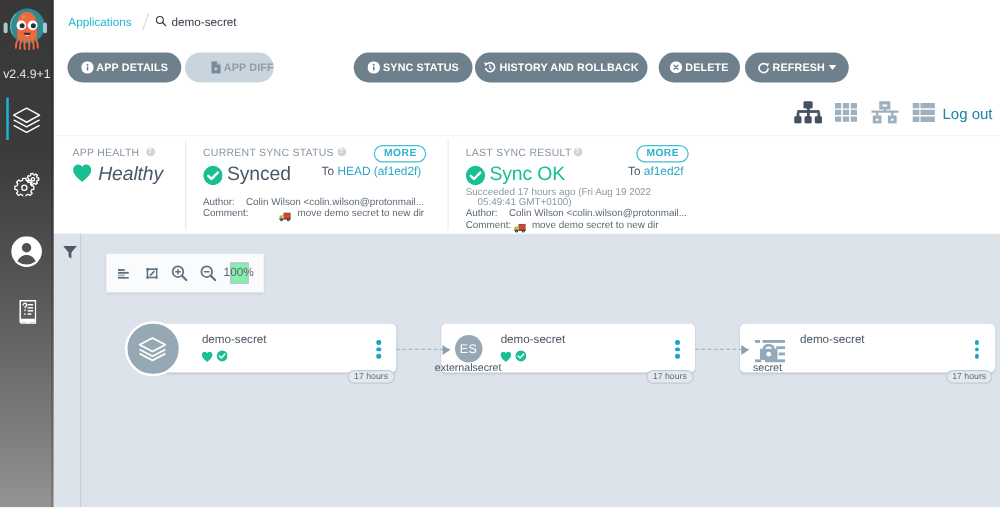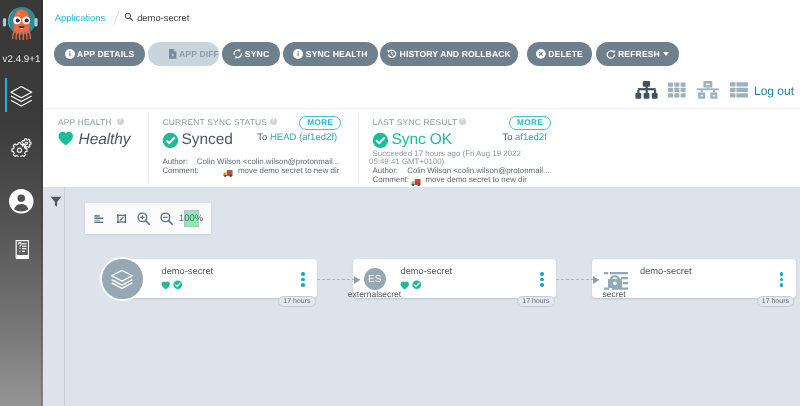--- a/index.html
+++ b/index.html
@@ -206,40 +206,29 @@
       <div class="btn disabled" style="left: 105px; width: 71px;">
         <span style="display: flex; color: rgb(120, 137, 154);">
           <svg width="7.5" height="9.8" viewBox="0 0 12 16">
             <path fill="currentColor" d="M0 0 H7.4 L12 4.4 V16 H0 Z"></path>
             <path fill="#c9d5dd" d="M7.6 0.3 L11.7 4.2 H7.6 Z"></path>
             <path fill="#c9d5dd" d="M6 7 C6.25 8.7 7.3 9.7 9 10 C7.3 10.3 6.25 11.3 6 13 C5.75 11.3 4.7 10.3 3 10 C4.7 9.7 5.75 8.7 6 7 Z"></path>
           </svg>
         </span>
         <span>APP DIFF</span>
       </div>
-      <div class="btn" style="left: 179px; width: 58px;">
-        <span style="display: flex; color: rgb(255, 255, 255);">
-          <svg width="9.6" height="9.6" viewBox="0 0 20 20">
-            <path fill="none" stroke="currentColor" stroke-width="2.6" d="M2.6 11.6 A7.4 7.4 0 0 1 13.4 3.3"></path>
-            <path fill="currentColor" d="M9.6 1.4 L15.6 0.4 L14.6 6.4 Z"></path>
-            <path fill="none" stroke="currentColor" stroke-width="2.6" d="M17.4 8.4 A7.4 7.4 0 0 1 6.6 16.7"></path>
-            <path fill="currentColor" d="M10.4 18.6 L4.4 19.6 L5.4 13.6 Z"></path>
-          </svg>
-        </span>
-        <span>SYNC</span>
-      </div>
       <div class="btn" style="left: 240px; width: 95px;">
         <span style="display: flex; color: rgb(255, 255, 255);">
           <svg width="10" height="10" viewBox="0 0 16 16">
             <circle cx="8" cy="8" r="8" fill="currentColor"></circle>
             <rect x="7" y="6.6" width="2" height="5.2" rx="0.4" fill="#6c818f"></rect>
             <circle cx="8" cy="4.4" r="1.25" fill="#6c818f"></circle>
           </svg>
         </span>
-        <span>SYNC HEALTH</span>
+        <span>SYNC STATUS</span>
       </div>
       <div class="btn" style="left: 337px; width: 138px;">
         <span style="display: flex; color: rgb(255, 255, 255);">
           <svg width="10" height="10" viewBox="0 0 20 20">
             <path fill="none" stroke="currentColor" stroke-width="2.6" d="M5.4 4.2 A7.2 7.2 0 1 1 3.0 10.8"></path>
             <path fill="currentColor" d="M0.6 1.6 L7.0 3.4 L2.6 7.8 Z"></path>
             <path fill="none" stroke="currentColor" stroke-width="1.9" stroke-linecap="round" d="M9.6 6.2 V10.4 L12.0 12.4"></path>
           </svg>
         </span>
         <span>HISTORY AND ROLLBACK</span>
@@ -348,21 +337,21 @@
       <div class="plabel" style="left:14.6px;top:7.5px;">LAST SYNC RESULT</div>
       <div class="qmark" style="left:100.5px;top:9.2px;">?</div>
       <div class="more" style="left:151px;top:6.5px;width:42.4px;">MORE</div>
       <svg style="position:absolute;left:13.8px;top:22.5px;" width="16.8" height="16.8" viewBox="0 0 24 24">
         <circle cx="12" cy="12" r="11" fill="#18be94"></circle>
         <path d="M6.6 12.4 L10.2 16 L17.4 8.6" fill="none" stroke="#fff" stroke-width="2.8" stroke-linecap="round" stroke-linejoin="round"></path>
       </svg>
       <div class="pvtext green" style="left:33.5px;top:22px;">Sync OK</div>
       <div class="to-rev" style="left:144.4px;top:23px;"><span>To </span><a>af1ed2f</a></div>
       <div class="small-ts" style="left:14.6px;top:39.8px;">Succeeded 17 hours ago (Fri Aug 19 2022</div>
-      <div class="small-ts" style="left:11px;top:48.3px;">05:49:41 GMT+0100)</div>
+      <div class="small-ts" style="left:24px;top:48.3px;">05:49:41 GMT+0100)</div>
       <div class="meta" style="left:14.6px;top:56.8px;">Author:</div>
       <div class="meta" style="left:49.2px;top:56.8px;">Colin Wilson &lt;colin.wilson@protonmail...</div>
       <div class="meta" style="left:14.6px;top:65.5px;">Comment:</div>
       <div class="truck" style="position:absolute;left:52.8px;top:64.5px;"><svg width="10" height="9" viewBox="0 0 20 17">
             <rect x="7.6" y="1.8" width="11.4" height="10.2" fill="#5b5b5b"></rect>
             <rect x="8.7" y="3" width="9.2" height="7.8" fill="#e8401a"></rect>
             <path d="M1 6.2 H7.2 V12 H1 Z" fill="#f5c518"></path>
             <path d="M2 7 H4.7 V9.6 H2 Z" fill="#3fb3e0"></path>
             <path d="M4.8 5.5 H6.6 L7.2 6.2 H4.8 Z" fill="#2e9e4e"></path>
             <rect x="0.6" y="11.2" width="18.6" height="1.6" fill="#4a4a4a"></rect>

